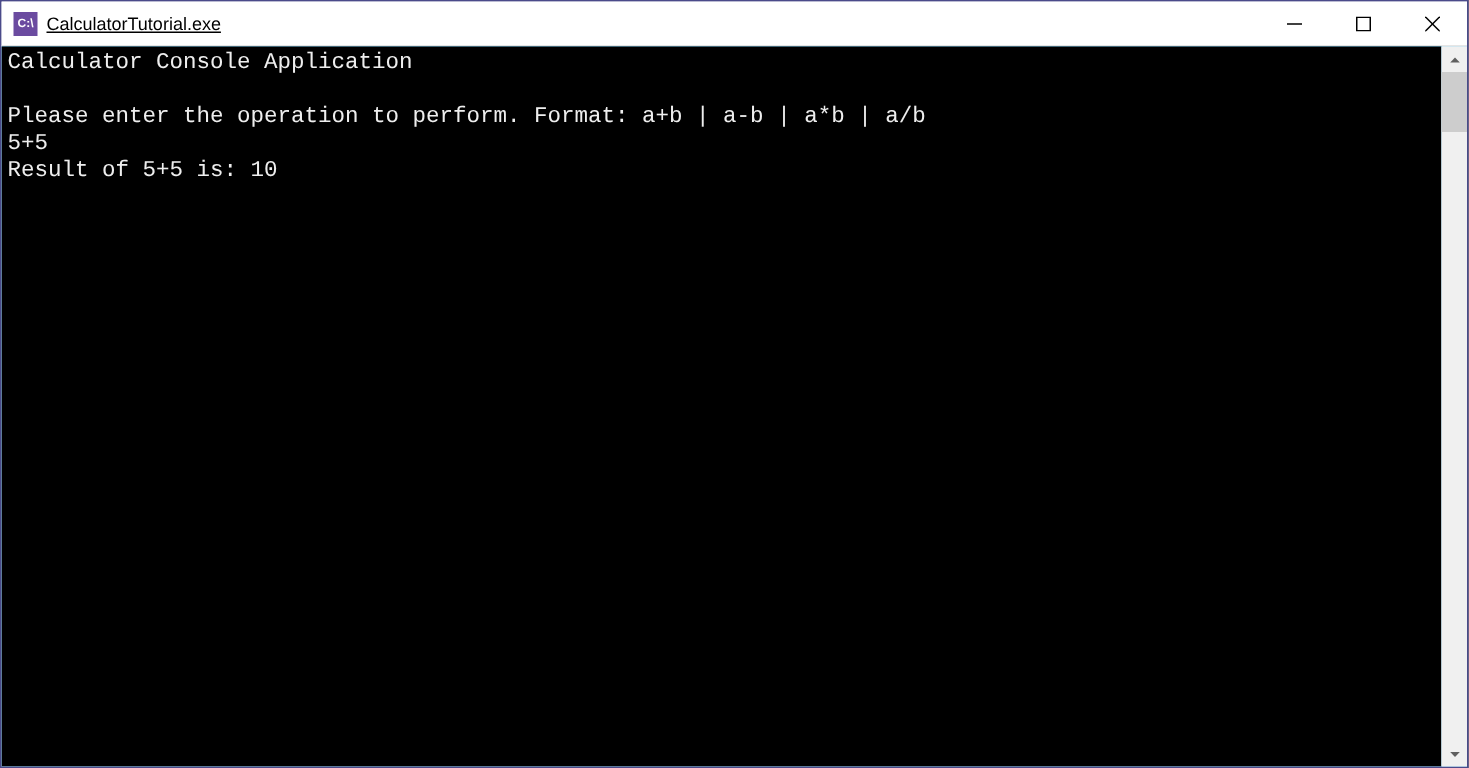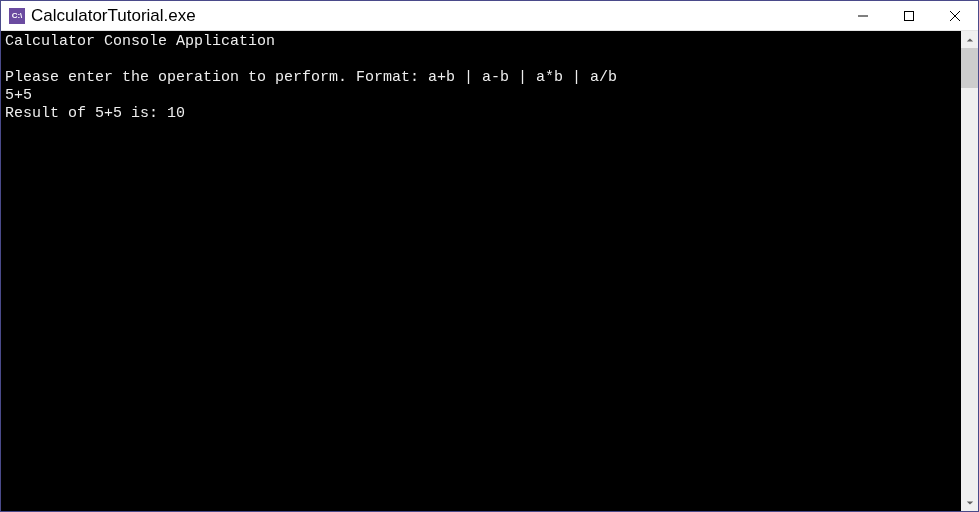--- a/index.html
+++ b/index.html
@@ -33,23 +33,24 @@
       justify-content: center;
     }
     .titlebar-icon-inner {
       color: #fff;
       font-size: 8px;
       font-weight: bold;
       line-height: 1;
       font-family: sans-serif;
     }
     .titlebar-title {
-      font-size: 17px;
+      font-size: 12px;
       color: #000;
       flex: 1;
+      text-decoration: underline;
     }
     .titlebar-controls {
       display: flex;
       height: 100%;
     }
     .titlebar-btn {
       width: 46px;
       height: 100%;
       display: flex;
       align-items: center;

